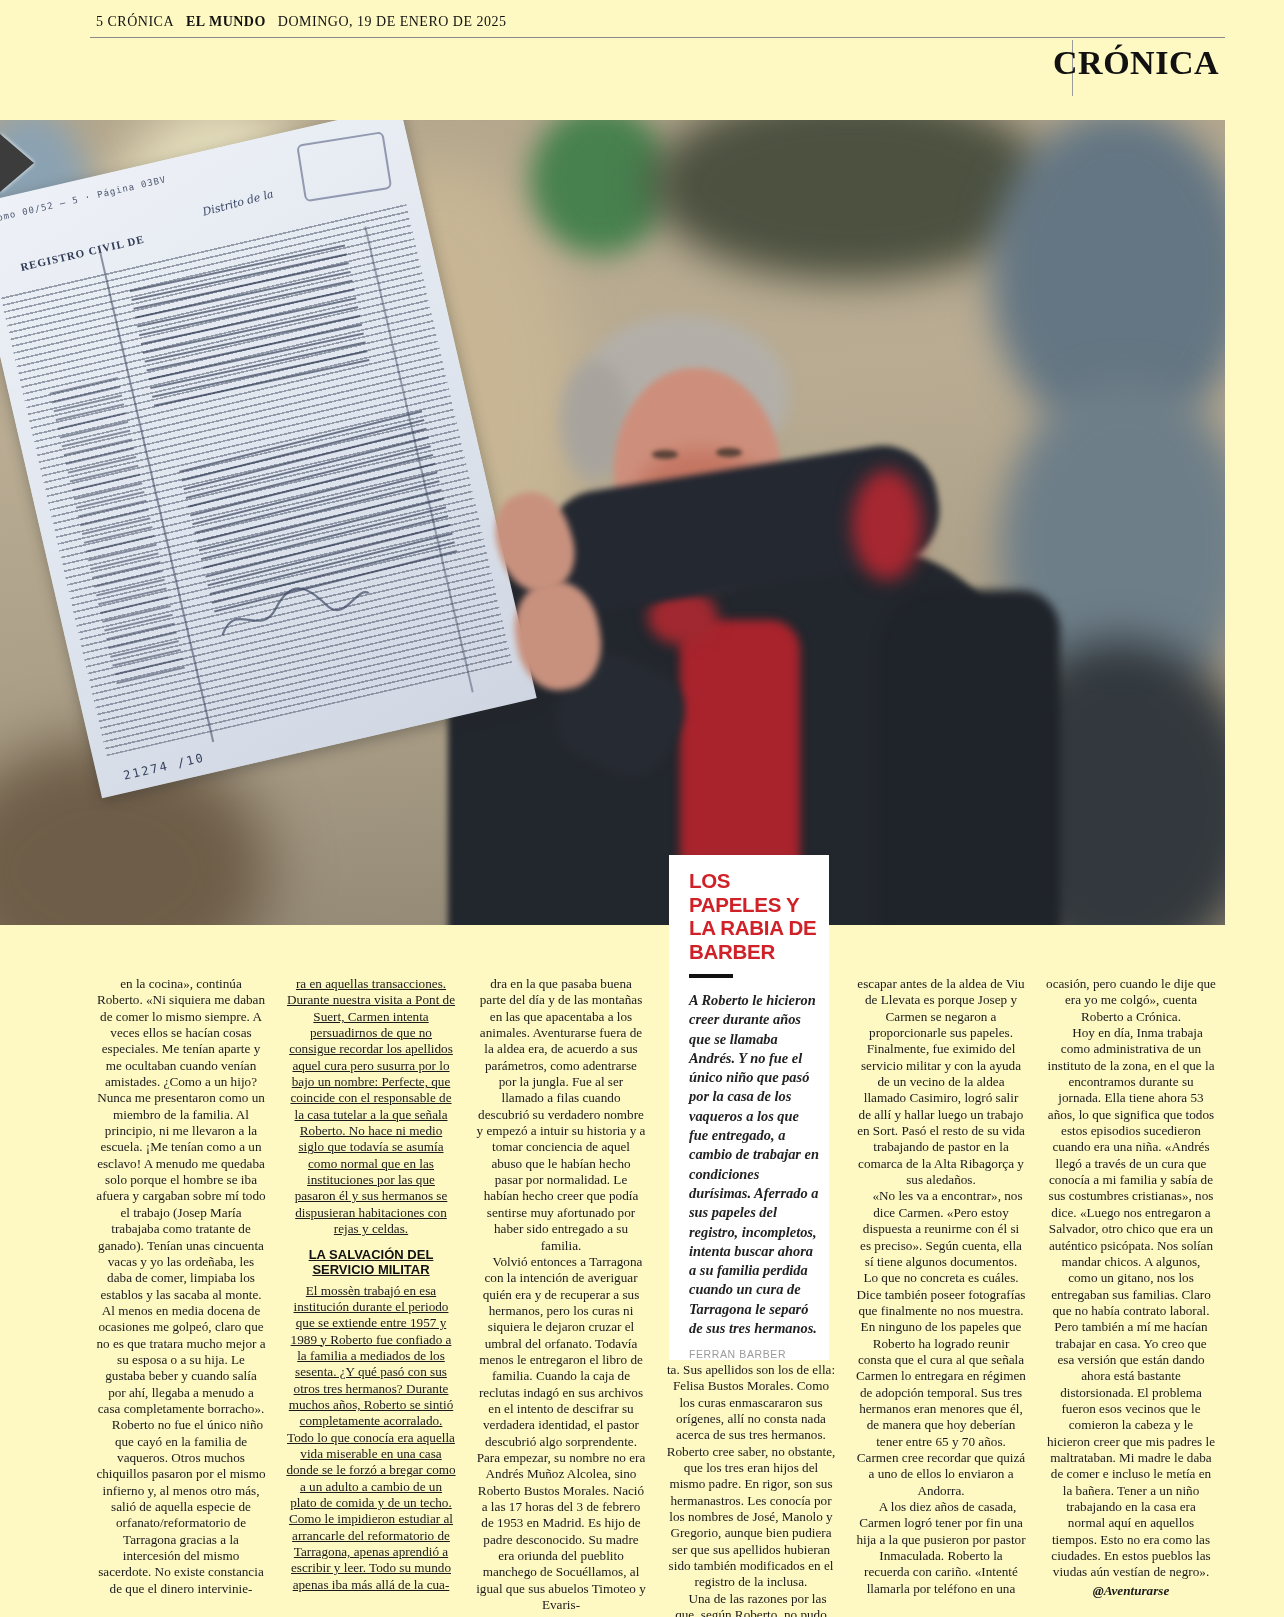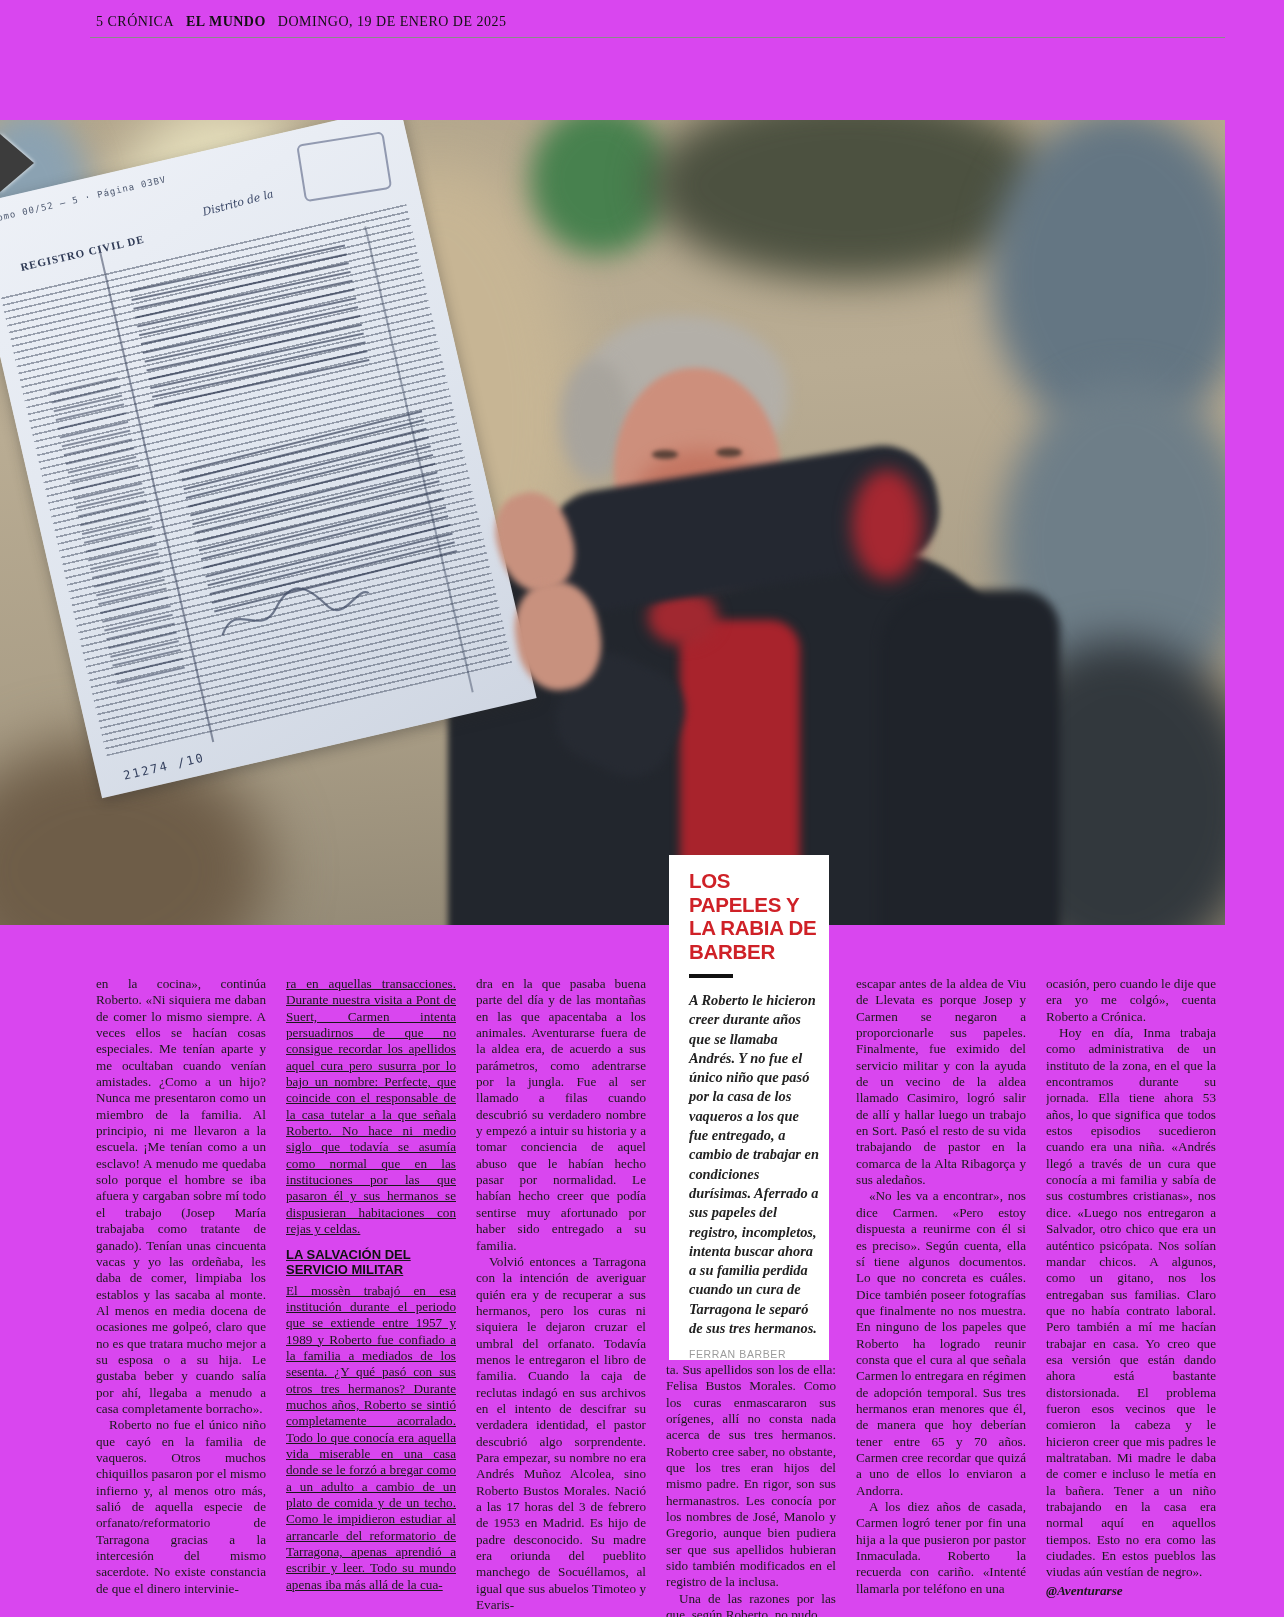--- a/index.html
+++ b/index.html
@@ -1,16 +1,16 @@
 <!DOCTYPE html>
 <html><head>
 <meta charset="utf-8">
 <style>
   html,body{margin:0;padding:0;background:#ffffff;}
-  .page{position:relative;width:1284px;height:1617px;background:#d946ef;overflow:hidden;
+  .page{position:relative;width:1284px;height:1617px;background:#fef9c3;overflow:hidden;
         font-family:"Liberation Serif",serif;color:#1a1a1a;}
 
   
   .folio{position:absolute;left:96px;top:14px;width:1129px;font-size:14px;letter-spacing:.5px;
          color:#111;white-space:nowrap;}
   .folio .sep{display:inline-block;width:8px;}
   .folio .brand{font-weight:bold;}
   .header-rule{position:absolute;left:90px;top:37px;width:1135px;height:1px;background:#8a8a8a;}
   .masthead{position:absolute;left:1042px;top:38px;width:183px;height:58px;}
   .masthead .vline{position:absolute;left:30px;top:2px;width:1px;height:56px;background:#9a9a9a;}
@@ -101,40 +101,44 @@
           font-size:20.5px;line-height:23.5px;letter-spacing:-.3px;color:#cf2127;width:131px;}
   .dash{width:44px;height:4px;background:#111;margin:11px 0 13px 0;}
   .deck{margin:0;font-family:"Liberation Serif",serif;font-style:italic;font-weight:bold;
         font-size:14.4px;line-height:19.3px;color:#222;width:131px;}
   .byline{margin-top:10px;font-family:"Liberation Sans",sans-serif;font-size:10.5px;
           letter-spacing:.6px;color:#9b9b9b;}
 
   
   .col{position:absolute;top:932px;width:170px;height:655px;overflow:hidden;
        font-size:13.2px;line-height:16.35px;text-align:justify;margin-top:44px;}
-  .col p{margin:0;}
+  .col p{margin:0;text-align:center;}
   .col p.ind{text-indent:13px;}
   .c1{left:96px;} .c2{left:286px;text-decoration:underline;} .c3{left:476px;} .c4{left:666px;padding-top:386px;box-sizing:border-box;}
   .c5{left:856px;} .c6{left:1046px;}
   .subhead{font-family:"Liberation Sans",sans-serif;font-weight:bold;font-size:13px;
            line-height:15.5px;margin:9px 0 5px 0 !important;text-align:left;color:#111;}
   .sig{font-weight:bold;font-style:italic;margin-top:2px !important;text-align:left;}
 </style>
 </head>
 <body>
 
 <div class="page">
 
   <div class="folio">
     <span>5 CRÓNICA</span><span class="sep"></span>
     <span class="brand">EL MUNDO</span><span class="sep"></span>
     <span>DOMINGO, 19 DE ENERO DE 2025</span>
   </div>
   <div class="header-rule"></div>
 
+  <div class="masthead">
+    <div class="vline"></div>
+    <div class="title">CRÓNICA</div>
+  </div>
 
   <figure class="photo" style="margin:0">
     <div class="blob b-cream"></div>
     <div class="blob b-beige2"></div>
     <div class="blob b-green"></div>
     <div class="blob b-olive"></div>
     <div class="blob b-bluetop"></div>
     <div class="blob b-bluemid"></div>
     <div class="blob b-darkright"></div>
     <div class="blob b-brownbl"></div>

